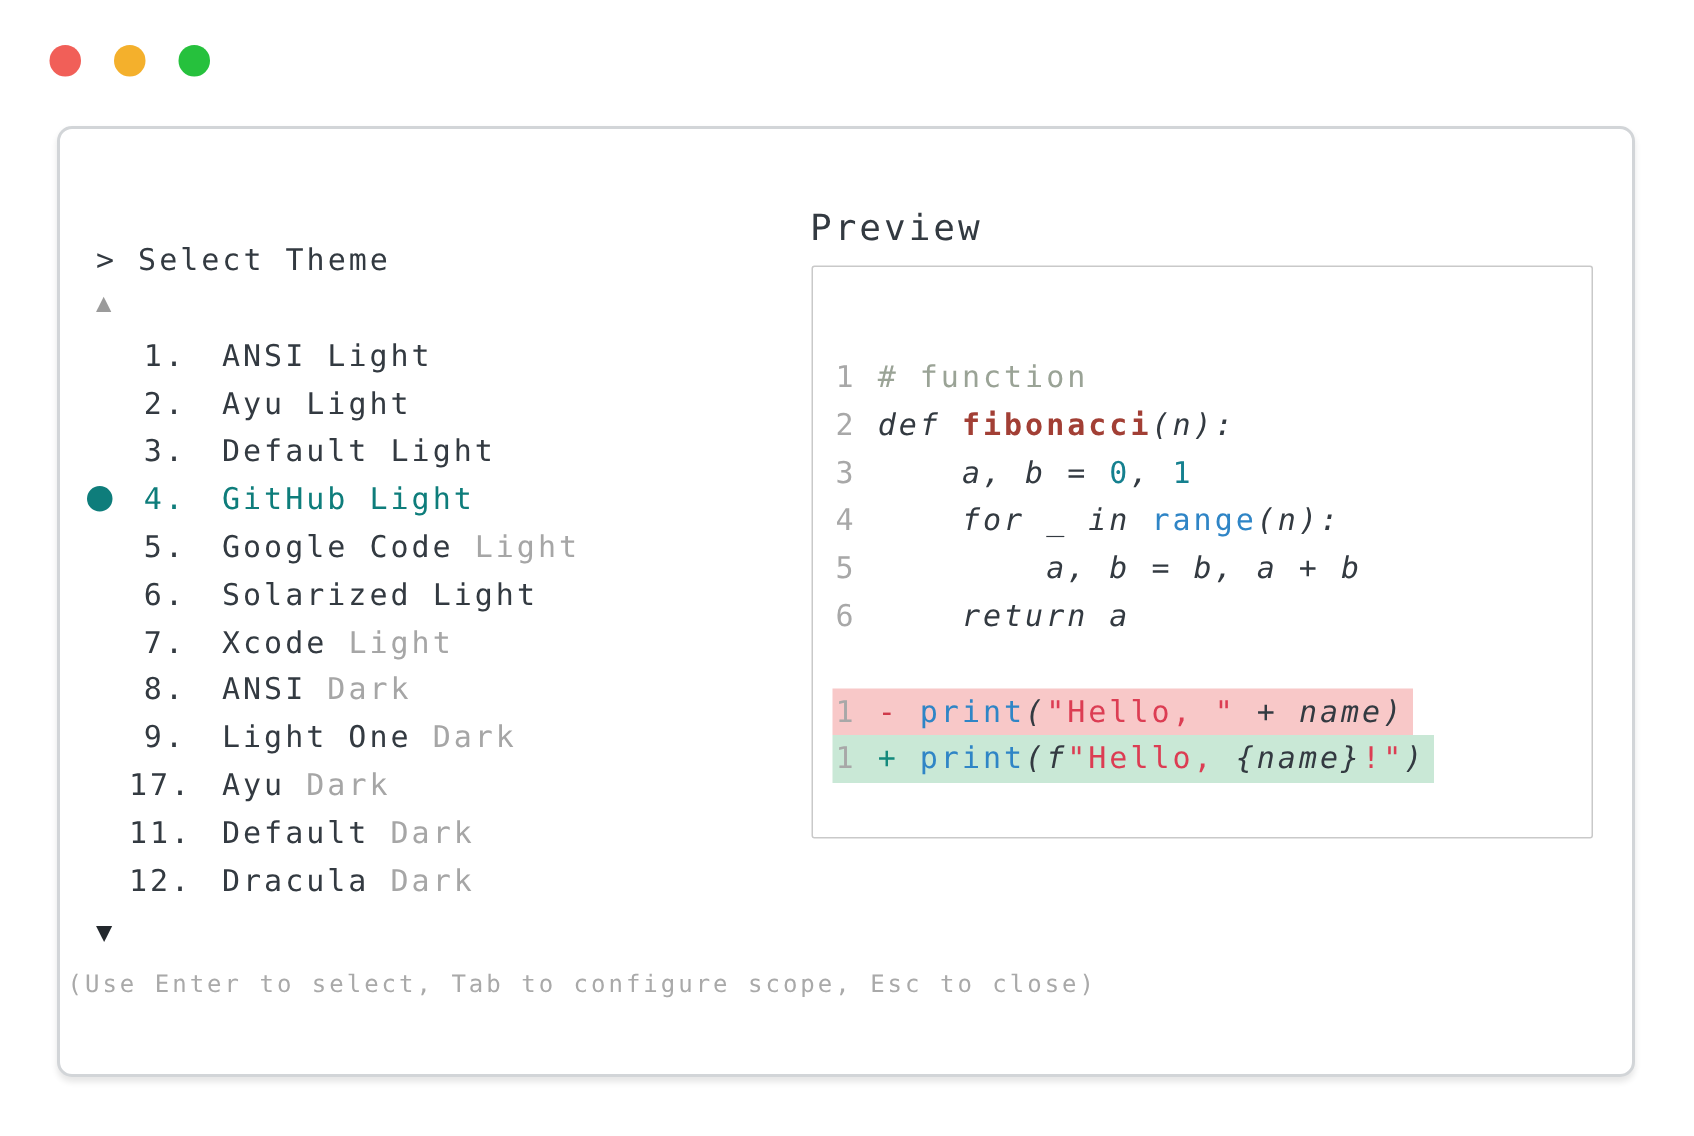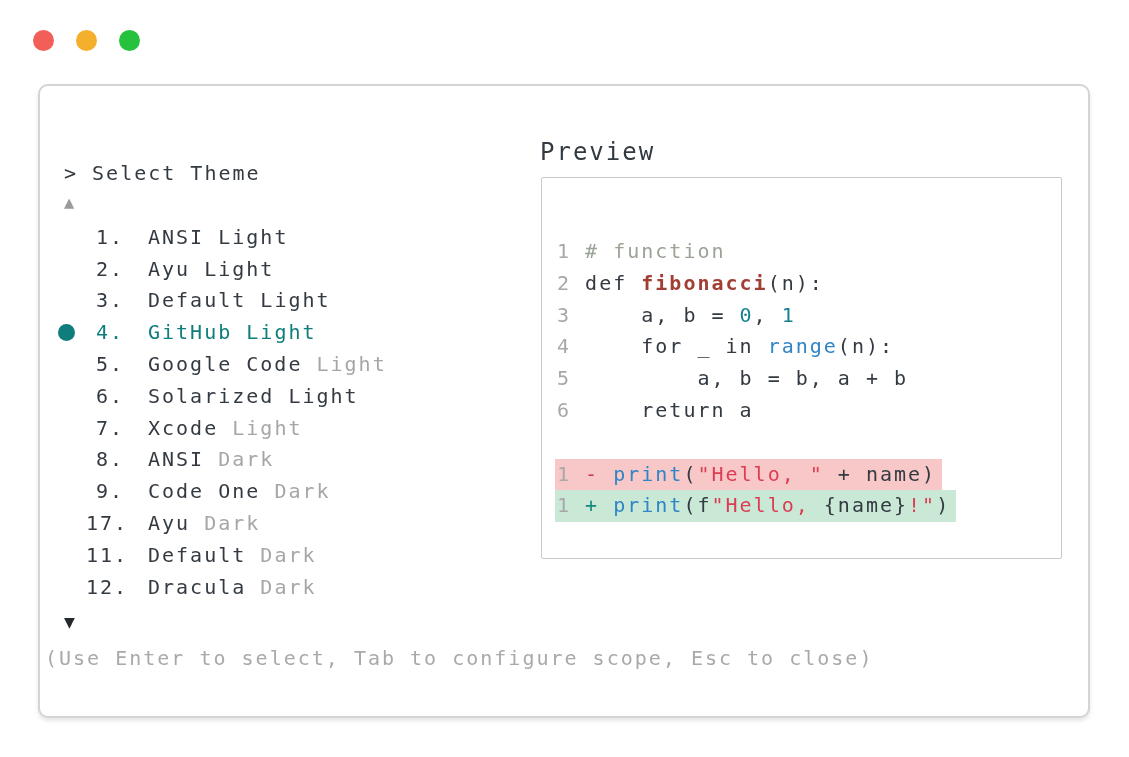--- a/index.html
+++ b/index.html
@@ -29,32 +29,32 @@
   .theme-list { margin-top: 8px; }
   .trow { display: flex; align-items: center; height: 31.8px; font-size: 20px; letter-spacing: 2px; }
   .marker { width: 30px; display: flex; align-items: center; }
   .bullet { width: 17px; height: 17px; border-radius: 50%; background: #0e7d7b; margin-left: 2px; }
   .tnum { width: 38px; text-align: right; white-space: pre; }
   .tgap { width: 24px; }
   .tvariant.dim { color: #a6a6a6; }
   .trow.selected, .trow.selected .tvariant { color: #0e7d7b; }
   .arrow-down { margin-left: 8px; margin-top: 6px; height: 26px; font-size: 18px; line-height: 26px; color: #23282d; letter-spacing: 0; }
 
-  .help { position: absolute; left: 5px; top: 560px; font-size: 20px; letter-spacing: 2px; color: #a9a9a9; white-space: pre; }
+  .help { position: absolute; left: 5px; top: 560px; font-size: 16px; letter-spacing: 2px; color: #a9a9a9; white-space: pre; }
 
   
   .preview-title { position: absolute; left: 500px; top: 52px; font-size: 24px; line-height: 28px; letter-spacing: 2px; color: #333a41; }
   .preview-box {
     position: absolute; left: 501px; top: 91px; width: 521px; height: 382px;
     border: 1px solid #c9c9c9; border-radius: 2px; background: #fff;
     padding: 58px 0 0 15px; overflow: hidden;
   }
   .cline { height: 31.8px; line-height: 31.8px; font-size: 20px; letter-spacing: 2px; white-space: pre; }
   .ln { color: #a8a8a8; }
-  .c-plain  { color: #333a41; }
+  .c-plain  { color: #333a41; font-style: italic; }
   .c-comment{ color: #9aa396; }
   .c-func   { color: #a23f35; font-weight: bold; }
   .c-num    { color: #15808f; }
   .c-blue   { color: #2f85c6; }
   .c-string { color: #dc3d53; }
   .c-del    { color: #cf3a4a; }
   .c-add    { color: #14897c; }
   .hl { display: inline-block; padding: 0 6px 0 2px; margin-left: -2px; }
   .hl.del { background: #f8c8c8; }
   .hl.add { background: #c9e8d6; }
@@ -121,21 +121,21 @@
         <div class="trow">
           <span class="marker"></span>
           <span class="tnum">8.</span>
           <span class="tgap"></span>
           <span class="tlabel"><span class="tname">ANSI</span> <span class="tvariant dim">Dark</span></span>
         </div>
         <div class="trow">
           <span class="marker"></span>
           <span class="tnum">9.</span>
           <span class="tgap"></span>
-          <span class="tlabel"><span class="tname">Code One</span> <span class="tvariant dim">Dark</span></span>
+          <span class="tlabel"><span class="tname">Light One</span> <span class="tvariant dim">Dark</span></span>
         </div>
         <div class="trow">
           <span class="marker"></span>
           <span class="tnum">17.</span>
           <span class="tgap"></span>
           <span class="tlabel"><span class="tname">Ayu</span> <span class="tvariant dim">Dark</span></span>
         </div>
         <div class="trow">
           <span class="marker"></span>
           <span class="tnum">11.</span>

